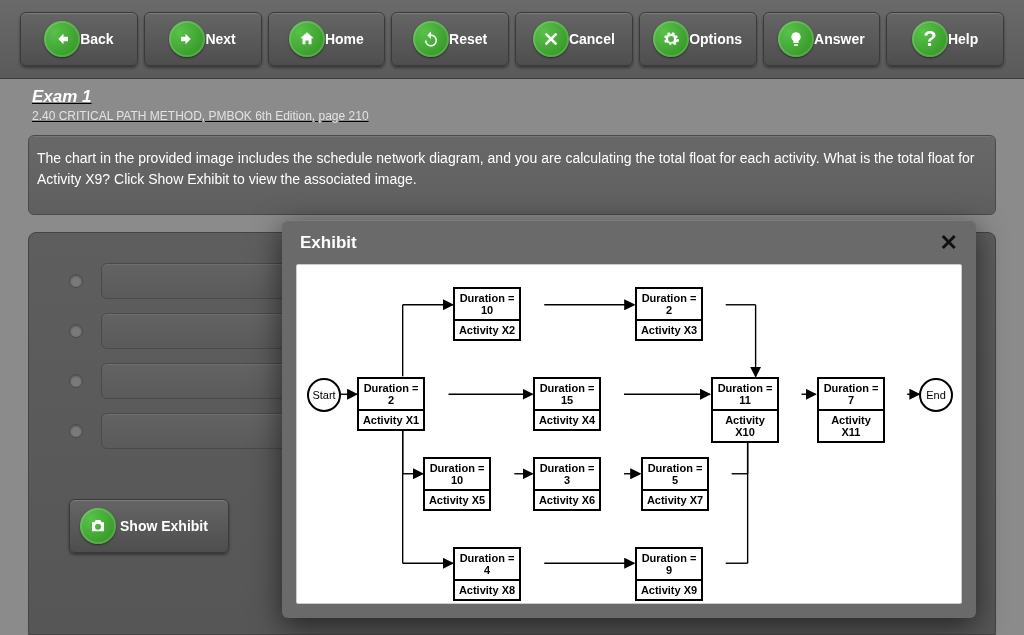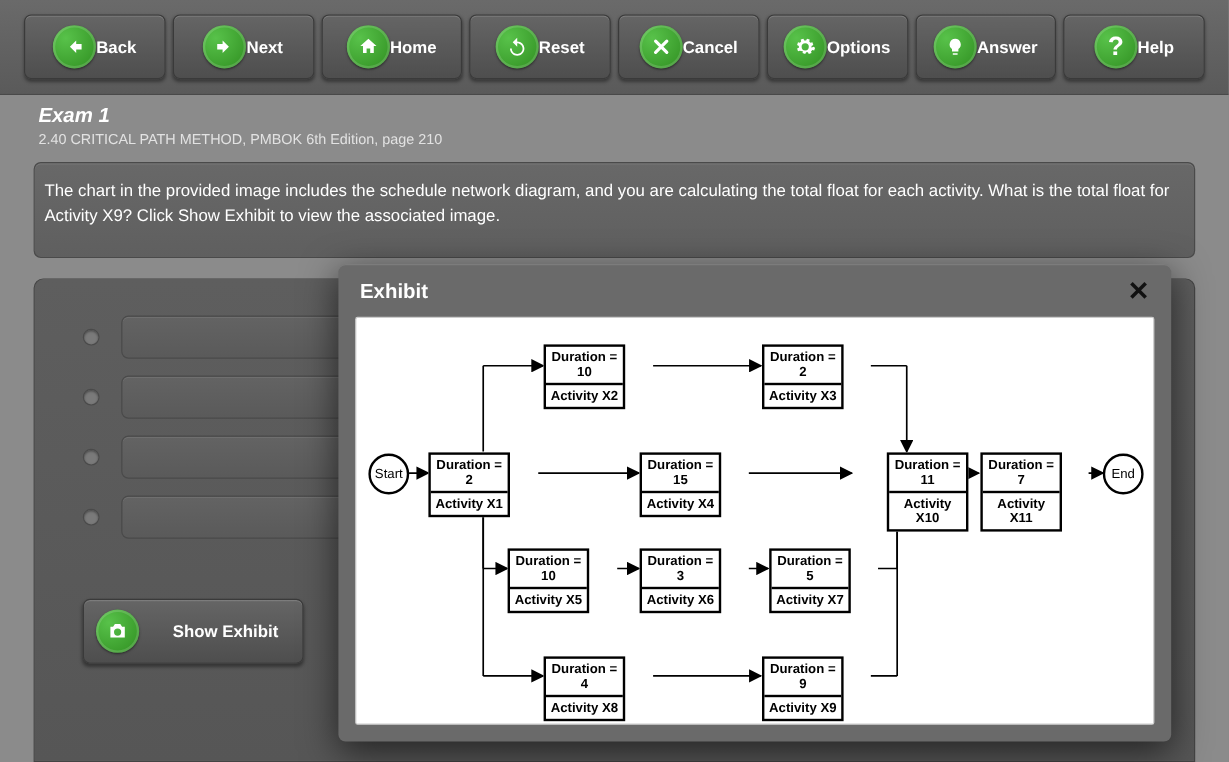--- a/index.html
+++ b/index.html
@@ -41,20 +41,21 @@
     display: flex;
     align-items: center;
     justify-content: center;
     color: #fff;
     font-size: 18px;
     box-shadow: inset 0 0 0 2px rgba(255,255,255,.15), 0 1px 2px rgba(0,0,0,.5);
   }
   .ticon svg { fill: #fff; }
   .header-area {
     padding: 8px 51px 4px 32px;
+    text-decoration: underline;
   }
   .exam-title {
     color: #fff;
     font-style: italic;
     font-weight: bold;
     font-size: 17px;
   }
   .exam-sub {
     color: #e2e2e2;
     font-size: 12px;
@@ -101,21 +102,21 @@
     height: 36px;
     border: 1px solid #4a4a4a;
     border-radius: 6px;
     background: linear-gradient(#636363,#5a5a5a);
     box-shadow: inset 0 1px 0 rgba(255,255,255,.08);
   }
   .show-exhibit-btn {
     margin-top: 36px;
     display: inline-flex;
     align-items: center;
-    gap: 28px;
+    gap: 4px;
     background: linear-gradient(#656565,#4e4e4e);
     border: 1px solid #3a3a3a;
     border-radius: 6px;
     padding: 8px 20px 8px 10px;
     color: #fff;
     font-weight: bold;
     font-size: 14px;
     cursor: pointer;
     box-shadow: inset 0 1px 0 rgba(255,255,255,.15), 0 2px 3px rgba(0,0,0,.4);
   }
@@ -373,21 +374,21 @@
       <div class="nm">Activity X7</div>
     </div>
     <div class="activity" style="left:156px;top:282px;">
       <div class="dur">Duration = 4</div>
       <div class="nm">Activity X8</div>
     </div>
     <div class="activity" style="left:338px;top:282px;">
       <div class="dur">Duration = 9</div>
       <div class="nm">Activity X9</div>
     </div>
-    <div class="activity" style="left:414px;top:112px;margin-left:28px;">
+    <div class="activity" style="left:414px;top:112px;">
       <div class="dur">Duration = 11</div>
       <div class="nm">Activity X10</div>
     </div>
     <div class="activity" style="left:520px;top:112px;">
       <div class="dur">Duration = 7</div>
       <div class="nm">Activity X11</div>
     </div>
 
     <div class="node-circle" style="left:622px;top:113px;">
         <span>End</span>

